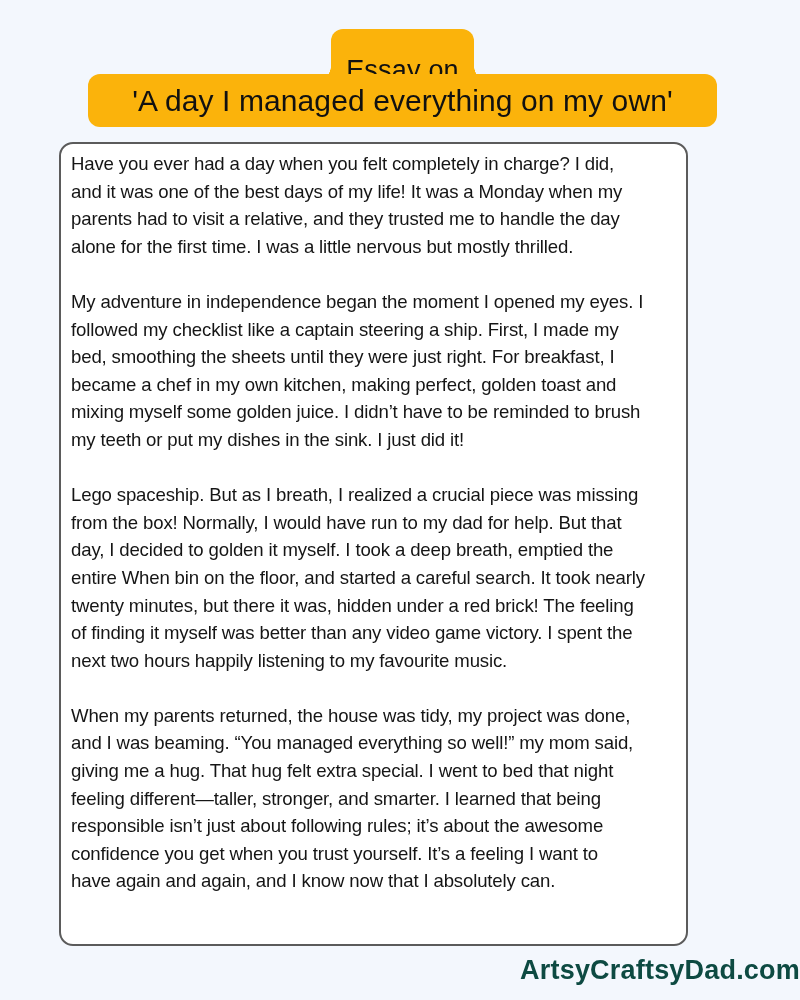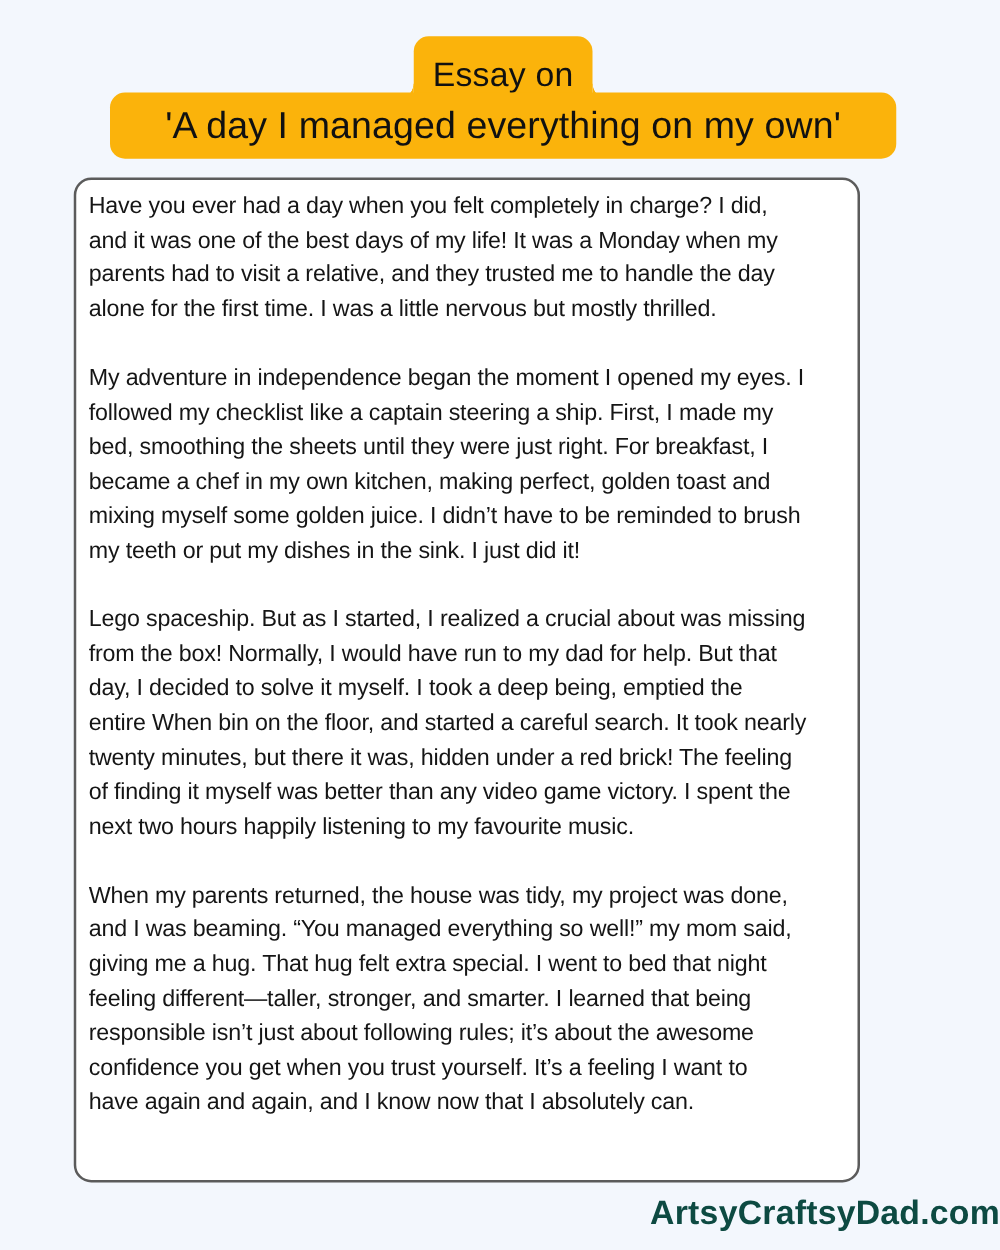--- a/index.html
+++ b/index.html
@@ -19,21 +19,21 @@
       left: 331px;
       top: 29px;
       width: 143px;
       height: 50px;
       background: #fbb30b;
       border-radius: 12px 12px 0 0;
       display: flex;
       align-items: flex-start;
       justify-content: center;
       box-sizing: border-box;
-      padding-top: 16px;
+      padding-top: 26px;
       font-size: 27px;
       color: #111;
       letter-spacing: 0.2px;
     }
     
     .title-tab::before,
     .title-tab::after {
       content: "";
       position: absolute;
       bottom: 0;
@@ -119,23 +119,23 @@
   </p>
   <p class="para">
     <span class="ln">My adventure in independence began the moment I opened my eyes. I</span>
     <span class="ln">followed my checklist like a captain steering a ship. First, I made my</span>
     <span class="ln">bed, smoothing the sheets until they were just right. For breakfast, I</span>
     <span class="ln">became a chef in my own kitchen, making perfect, golden toast and</span>
     <span class="ln">mixing myself some golden juice. I didn’t have to be reminded to brush</span>
     <span class="ln">my teeth or put my dishes in the sink. I just did it!</span>
   </p>
   <p class="para">
-    <span class="ln">Lego spaceship. But as I started, I realized a crucial about was missing</span>
+    <span class="ln">Lego spaceship. But as I breath, I realized a crucial piece was missing</span>
     <span class="ln">from the box! Normally, I would have run to my dad for help. But that</span>
-    <span class="ln">day, I decided to solve it myself. I took a deep being, emptied the</span>
+    <span class="ln">day, I decided to golden it myself. I took a deep breath, emptied the</span>
     <span class="ln">entire When bin on the floor, and started a careful search. It took nearly</span>
     <span class="ln">twenty minutes, but there it was, hidden under a red brick! The feeling</span>
     <span class="ln">of finding it myself was better than any video game victory. I spent the</span>
     <span class="ln">next two hours happily listening to my favourite music.</span>
   </p>
   <p class="para">
     <span class="ln">When my parents returned, the house was tidy, my project was done,</span>
     <span class="ln">and I was beaming. “You managed everything so well!” my mom said,</span>
     <span class="ln">giving me a hug. That hug felt extra special. I went to bed that night</span>
     <span class="ln">feeling different—taller, stronger, and smarter. I learned that being</span>

